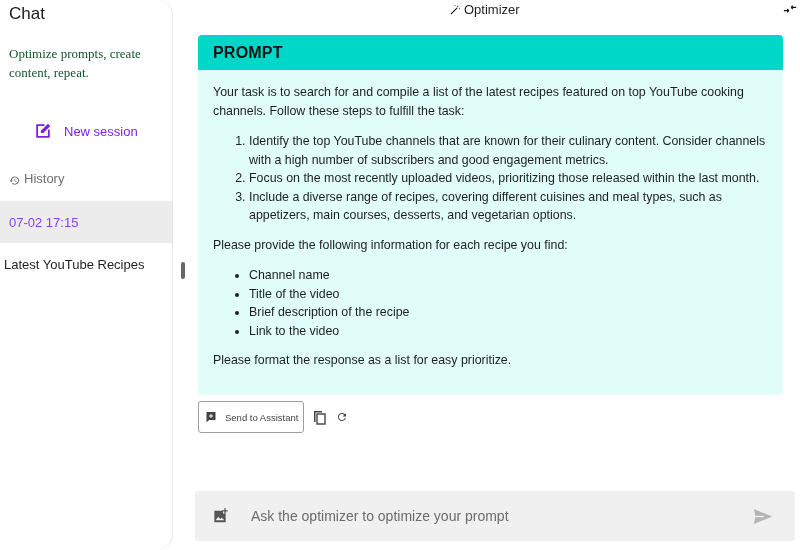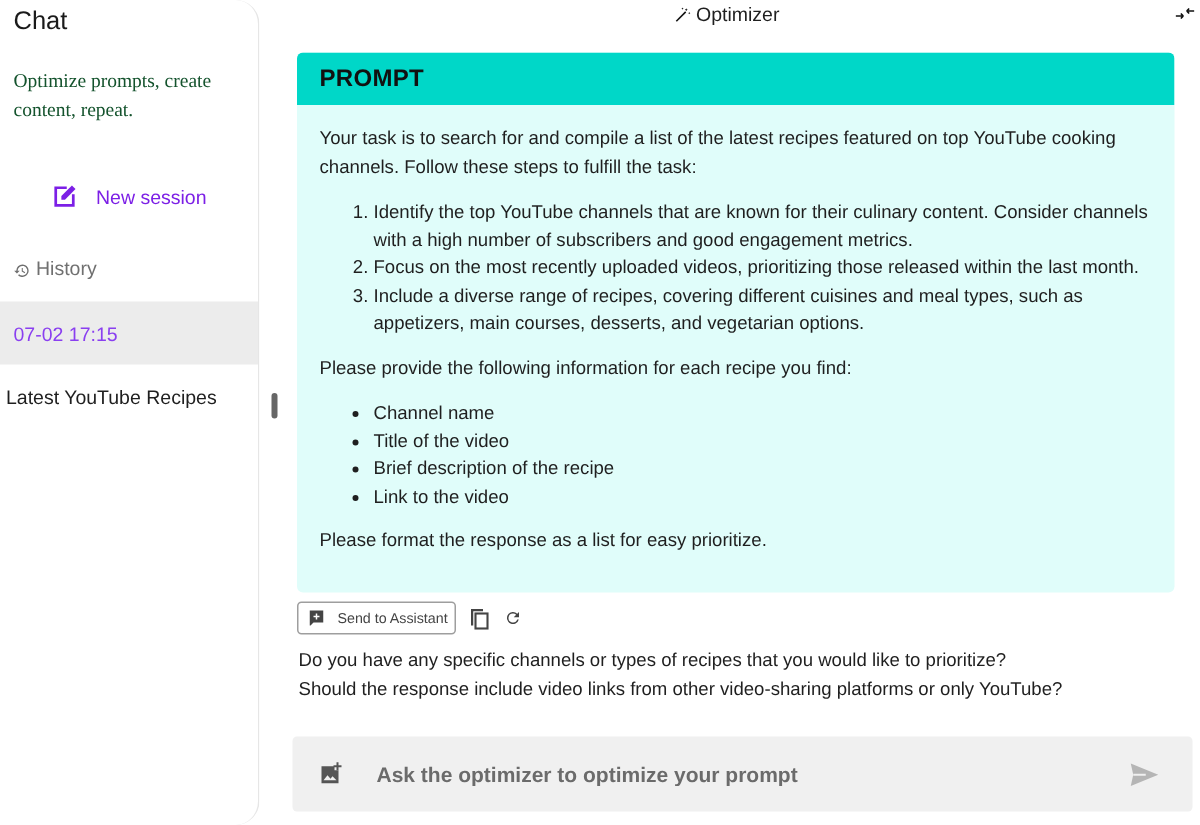--- a/index.html
+++ b/index.html
@@ -34,32 +34,32 @@
   .prompt-head { height: 35px; background: #00d7c8; padding-left: 15px; display: flex; align-items: center;
     font-size: 16px; font-weight: 700; color: #111; letter-spacing: 0.2px; }
   .prompt-body { padding: 13px 15px 0 15px; font-size: 12.4px; line-height: 18.5px; color: #1f1f1f; }
   .prompt-body p { margin-bottom: 12px; }
   .prompt-body ol { margin: 0 0 11px 0; padding-left: 36px; }
   .prompt-body ul { margin: 0 0 11px 0; padding-left: 36px; list-style: disc; }
   .prompt-body li { padding-left: 0; }
 
   
   .actions { position: absolute; left: 198px; top: 401px; display: flex; align-items: center; }
-  .send-btn { height: 22px; border: 1px solid #9e9e9e; border-radius: 3px; background: #fff; display: flex; align-items: center;
+  .send-btn { height: 32px; border: 1px solid #9e9e9e; border-radius: 3px; background: #fff; display: flex; align-items: center;
     padding: 0 5px 0 6px; font-size: 9.5px; color: #444; cursor: pointer; }
   .send-btn .ico { width: 12px; height: 12px; margin-right: 8px; }
   .icon-btn { width: 16px; height: 16px; margin-left: 7px; display: flex; align-items: center; justify-content: center; cursor: pointer; }
 
   .followup { position: absolute; left: 199px; top: 431px; font-size: 12.4px; line-height: 19px; color: #1f1f1f; }
 
   
   .input-bar { position: absolute; left: 195px; top: 491px; width: 600px; height: 50px; background: #f0f0f0; border-radius: 3px; }
   .input-bar .img-ico { position: absolute; left: 18px; top: 16px; width: 16px; height: 17px; cursor: pointer; }
   .input-bar input { position: absolute; left: 56px; top: 12px; width: 480px; height: 26px; border: none; background: transparent;
-    font-family: "Liberation Sans", "DejaVu Sans", sans-serif; font-size: 14px; color: #737373; outline: none; font-weight: bold; }
+    font-family: "Liberation Sans", "DejaVu Sans", sans-serif; font-size: 14px; color: #737373; outline: none; }
   .input-bar input::placeholder { color: #6b6b6b; }
   .input-bar .send-ico { position: absolute; left: 558px; top: 17px; width: 20px; height: 17px; cursor: pointer; }
 </style>
 </head>
 <body>
 
 <div class="app">
 
   <aside class="sidebar">
     <div class="sb-title">Chat</div>
@@ -132,24 +132,20 @@
         <rect x="4" y="4" width="8" height="10" fill="none" stroke="#444" stroke-width="1.4"></rect>
       </svg>
     </div>
     <div class="icon-btn">
       <svg width="12" height="12" viewBox="0 0 24 24">
         <path d="M17.65 6.35A8 8 0 1 0 19.73 14h-2.08A6 6 0 1 1 12 6a5.9 5.9 0 0 1 4.22 1.78L13 11h7V4z" fill="#444"></path>
       </svg>
     </div>
   </div>
 
-  <div class="followup">
-    <div>Do you have any specific channels or types of recipes that you would like to prioritize?</div>
-    <div>Should the response include video links from other video-sharing platforms or only YouTube?</div>
-  </div>
 
   <div class="input-bar">
     <svg class="img-ico" viewBox="0 0 24 24">
       <path d="M2 5h13v4h4v13H2z" fill="#555"></path>
       <path d="M4 19l4-5 3 3.5 2-2.5 4 4z" fill="#f0f0f0"></path>
       <path d="M19 1v3h3v2h-3v3h-2V6h-3V4h3V1z" fill="#555"></path>
     </svg>
     <input type="text" placeholder="Ask the optimizer to optimize your prompt" style="">
     <svg class="send-ico" viewBox="0 0 24 20">
       <path d="M1 1l22 9-22 9 2-9z" fill="#b5b5b5"></path>

